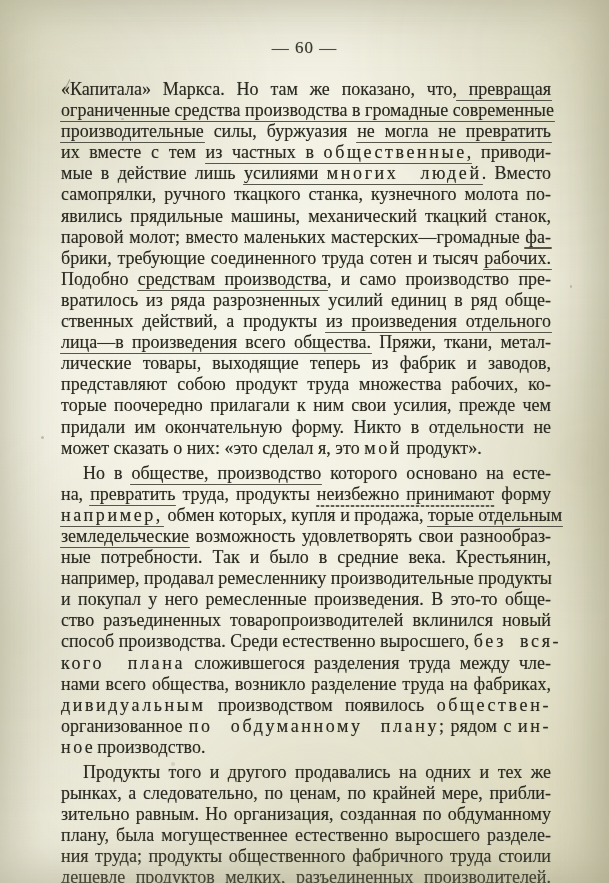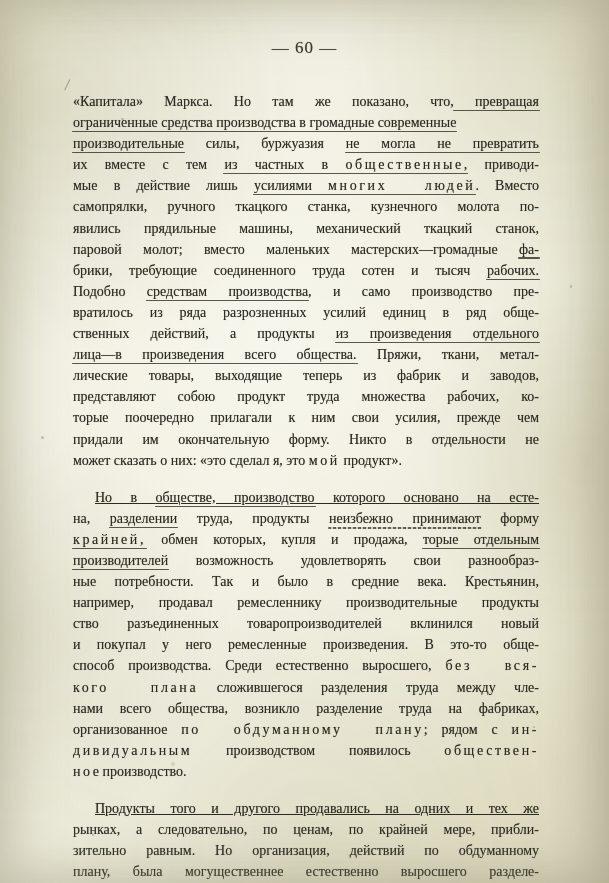--- a/index.html
+++ b/index.html
@@ -56,38 +56,38 @@
   }
 
   .textblock {
     position: absolute;
     left: 57px;
     top: 75px;
     width: 498px;
   }
 
   p.para {
-    margin: 16px;
-    font-size: 14px;
+    margin: 4px;
+    font-size: 18px;
     line-height: 21.1px;
     text-align: justify;
     text-align-last: left;
     color: #2b2b23;
     text-shadow: 0 0 .7px rgba(55,55,42,.5);
   }
 
   
   .ln {
     display: block;
     text-align: justify;
     text-align-last: justify;
     white-space: nowrap;
   }
   .ln.last { text-align-last: left; }
-  .ln.ind { text-indent: 22px; text-decoration: underline; }
+  .ln.ind { text-indent: 22px; }
 
   
   .u {
     position: relative;
     display: inline;
   }
   .u::after {
     content: "";
     position: absolute;
     left: -1px;
@@ -145,39 +145,39 @@
   <div class="speck" style="left:92px;top:834px;width:2px;height:2px;"></div>
 
   <div class="textblock">
 
     <p class="para">
       <span class="ln">«Капитала» Маркса. Но там же показано, что,<span class="u"> превращая</span></span><span class="ln u">ограниченные средства производства в громадные современные</span><span class="ln"><span class="u">производительные</span> силы, буржуазия <span class="u">не могла не превратить</span></span><span class="ln">их вместе с тем <span class="u">из частных в <span class="sp">общественные</span>,</span> приводи-</span><span class="ln">мые в действие лишь <span class="u">усилиями <span class="sp">многих&nbsp; людей</span></span>. Вместо</span><span class="ln">самопрялки, ручного ткацкого станка, кузнечного молота по-</span><span class="ln">явились прядильные машины, механический ткацкий станок,</span><span class="ln">паровой молот; вместо маленьких мастерских—громадные <span class="u">фа-</span></span><span class="ln">брики, требующие соединенного труда сотен и тысяч <span class="u">рабочих.</span></span><span class="ln">Подобно <span class="u">средствам производства</span>, и само производство пре-</span><span class="ln">вратилось из ряда разрозненных усилий единиц в ряд обще-</span><span class="ln">ственных действий, а продукты <span class="u">из произведения отдельного</span></span><span class="ln"><span class="u">лица—в произведения всего общества.</span> Пряжи, ткани, метал-</span><span class="ln">лические товары, выходящие теперь из фабрик и заводов,</span><span class="ln">представляют собою продукт труда множества рабочих, ко-</span><span class="ln">торые поочередно прилагали к ним свои усилия, прежде чем</span><span class="ln">придали им окончательную форму. Никто в отдельности не</span><span class="ln last">может сказать о них: «это сделал я, это <span class="sp">мой</span> продукт».</span>
     </p>
 
     <p class="para">
       <span class="ln ind">Но в <span class="u">обществе, производство</span> которого основано на есте-</span>
-        <span class="ln">на, <span class="u">разделении</span> труда, продукты <span class="u wavy">неизбежно принимают</span> форму</span>
-        <span class="ln"><span class="u sp">крайней,</span> обмен которых, купля и продажа, <span class="u">торые отдельным</span></span>
-        <span class="ln"><span class="u">производителей</span> возможность удовлетворять свои разнообраз-</span>
+        <span class="ln">на, <span class="u">превратить</span> труда, продукты <span class="u wavy">неизбежно принимают</span> форму</span>
+        <span class="ln"><span class="u sp">например,</span> обмен которых, купля и продажа, <span class="u">торые отдельным</span></span>
+        <span class="ln"><span class="u">земледельческие</span> возможность удовлетворять свои разнообраз-</span>
         <span class="ln">ные потребности. Так и было в средние века. Крестьянин,</span>
         <span class="ln">например, продавал ремесленнику производительные продукты</span>
+        <span class="ln">и покупал у него ремесленные произведения. В это-то обще-</span>
         <span class="ln">ство разъединенных товаропроизводителей вклинился новый</span>
-        <span class="ln">и покупал у него ремесленные произведения. В это-то обще-</span>
         <span class="ln">способ производства. Среди естественно выросшего, <span class="sp">без&nbsp; вся-</span></span>
         <span class="ln"><span class="sp">кого&nbsp; плана</span> сложившегося разделения труда между чле-</span>
         <span class="ln">нами всего общества, возникло разделение труда на фабриках,</span>
+        <span class="ln"><span class="sp">дивидуальным</span> производством появилось <span class="sp">обществен-</span></span>
         <span class="ln">организованное <span class="sp">по&nbsp; обдуманному&nbsp; плану</span>; рядом с <span class="sp">ин-</span></span>
-        <span class="ln"><span class="sp">дивидуальным</span> производством появилось <span class="sp">обществен-</span></span>
         <span class="ln last"><span class="sp">но</span>е производство.</span>
     </p>
 
     <p class="para">
       <span class="ln ind">Продукты того и другого продавались на одних и тех же</span>
         <span class="ln">рынках, а следовательно, по ценам, по крайней мере, прибли-</span>
-        <span class="ln">зительно равным. Но организация, действий по обдуманному</span>
+        <span class="ln">зительно равным. Но организация, созданная по обдуманному</span>
         <span class="ln">плану, была могущественнее естественно выросшего разделе-</span>
         <span class="ln">ния труда; продукты общественного фабричного труда стоили</span>
         <span class="ln"><span class="u">дешевле</span> продуктов мелких, разъединенных производителей.</span>
     </p>
 
   </div>
 
   <div class="vignette"></div>
 </div>
 

